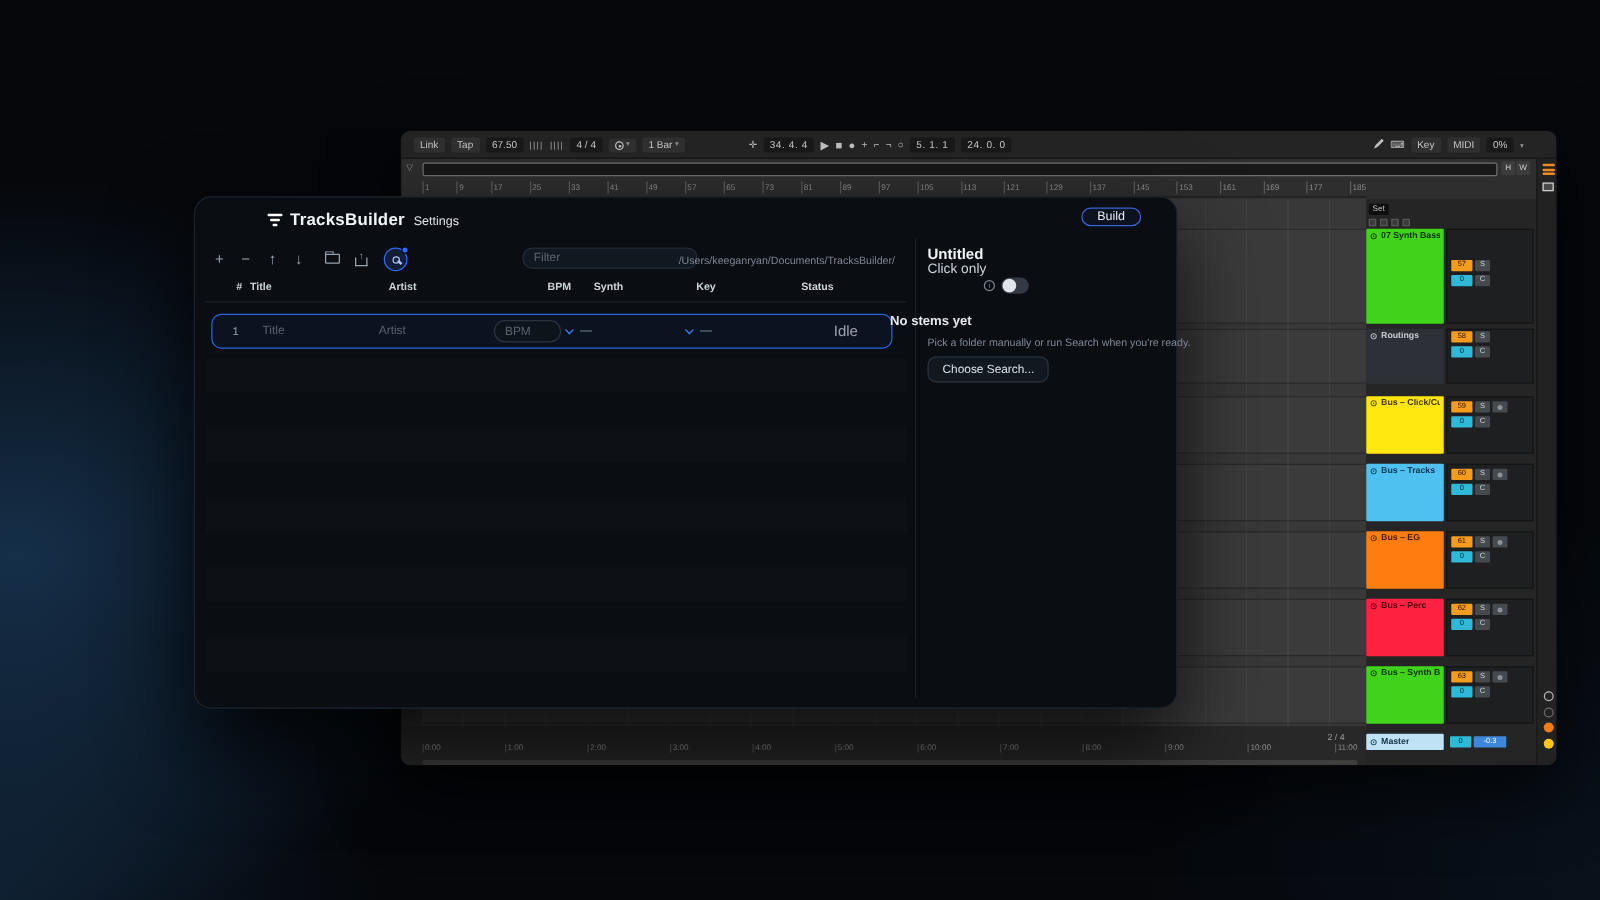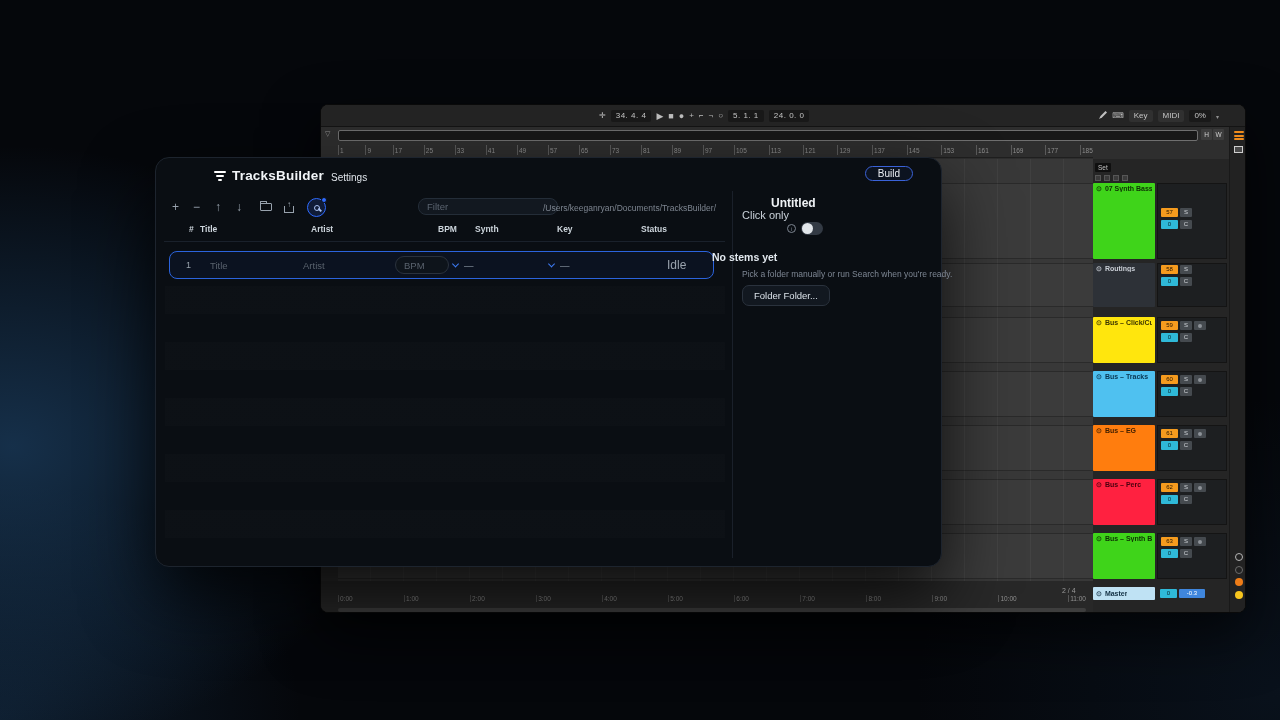--- a/index.html
+++ b/index.html
@@ -131,36 +131,53 @@
   .sel { position:absolute; top:50%; transform:translateY(-50%); display:flex; align-items:center; gap:6px; }
   .sel-meter { left:283px; } .sel-key { left:379px; }
   .chev { width:5px; height:5px; border-right:1.5px solid #3d7bf5; border-bottom:1.5px solid #3d7bf5; transform:rotate(45deg); margin-top:-3px; }
   .sel .dash { color:#8a95a1; font-size:9.5px; }
   .row-status { position:absolute; left:497px; top:50%; transform:translateY(-50%); font-size:12px; color:#9aa3ad; }
 
   .tb-list-bg { position:absolute; left:9px; top:128px; width:560px; height:272px;
     background:repeating-linear-gradient(180deg, rgba(255,255,255,.012) 0 28px, transparent 28px 56px); }
   .tb-vdiv { position:absolute; left:576px; top:33px; bottom:8px; width:1px; background:#1a202a; }
 
-  .side-title { position:absolute; left:586px; top:38px; font-size:12px; font-weight:bold; color:#f0f3f6;margin-left:29px; }
+  .side-title { position:absolute; left:586px; top:38px; font-size:12px; font-weight:bold; color:#f0f3f6; }
   .side-click-label { position:absolute; left:586px; top:51px; font-size:11px; color:#c9d1d9; }
   .info { position:absolute; left:631px; top:66px; width:9px; height:9px; border:1px solid #7d8590; border-radius:50%; color:#7d8590; font-size:6px; line-height:8px; text-align:center; font-style:normal; }
   .toggle { position:absolute; left:645px; top:64px; width:22px; height:13px; border-radius:7px; background:#333a44; }
   .knob { position:absolute; left:1px; top:1px; width:11px; height:11px; border-radius:50%; background:#e2e6ea; }
   .side-h { position:absolute; left:556px; top:93px; font-size:10.5px; font-weight:bold; color:#e2e8ee; }
   .side-hint { position:absolute; left:586px; top:111px; font-size:8.5px; color:#7e8794; width:330px; }
   .side-btn { position:absolute; left:586px; top:127px; height:21px; padding:0 11px; border-radius:7px; border:1px solid #2a323d; background:#121820; color:#dbe2e9; font:9.5px "Liberation Sans",sans-serif; }
 </style>
 </head>
 <body>
 
 <div class="desktop">
 
   <div class="daw">
     <div class="daw-transport">
+      <div class="tgroup left">
+        <span class="tbox">Link</span>
+        <span class="tbox">Tap</span>
+
+        <span class="tbox dark">67.50</span>
+        <span class="nudge">||||</span>
+        <span class="nudge">||||</span>
+        <span class="tbox dark">4 / 4</span>
+        <span class="tbox">
+            <i class="metro-icon"></i>
+            <span class="caret">▾</span>
+          </span>
+        <span class="tbox">
+            <span>1 Bar</span>
+            <span class="caret">▾</span>
+          </span>
+      </div>
       <div class="tgroup center">
         <span class="ticon">✛</span>
         <span class="tbox dark wide">34. 4. 4</span>
         <span class="ticon play">▶</span>
         <span class="ticon play">■</span>
         <span class="ticon play">●</span>
         <span class="ticon">+</span>
         <span class="ticon">⌐</span>
         <span class="ticon">¬</span>
         <span class="ticon">○</span>
@@ -442,16 +459,16 @@
     <div class="tb-vdiv"></div>
 
     <div class="side-title">Untitled</div>
     <span class="side-click-label">Click only</span>
     <i class="info">i</i>
     <span class="toggle">
         <i class="knob"></i>
       </span>
     <div class="side-h">No stems yet</div>
     <div class="side-hint">Pick a folder manually or run Search when you're ready.</div>
-    <button class="side-btn">Folder Folder...</button>
+    <button class="side-btn">Choose Search...</button>
   </div>
 
 </div>
 
 </body></html>

